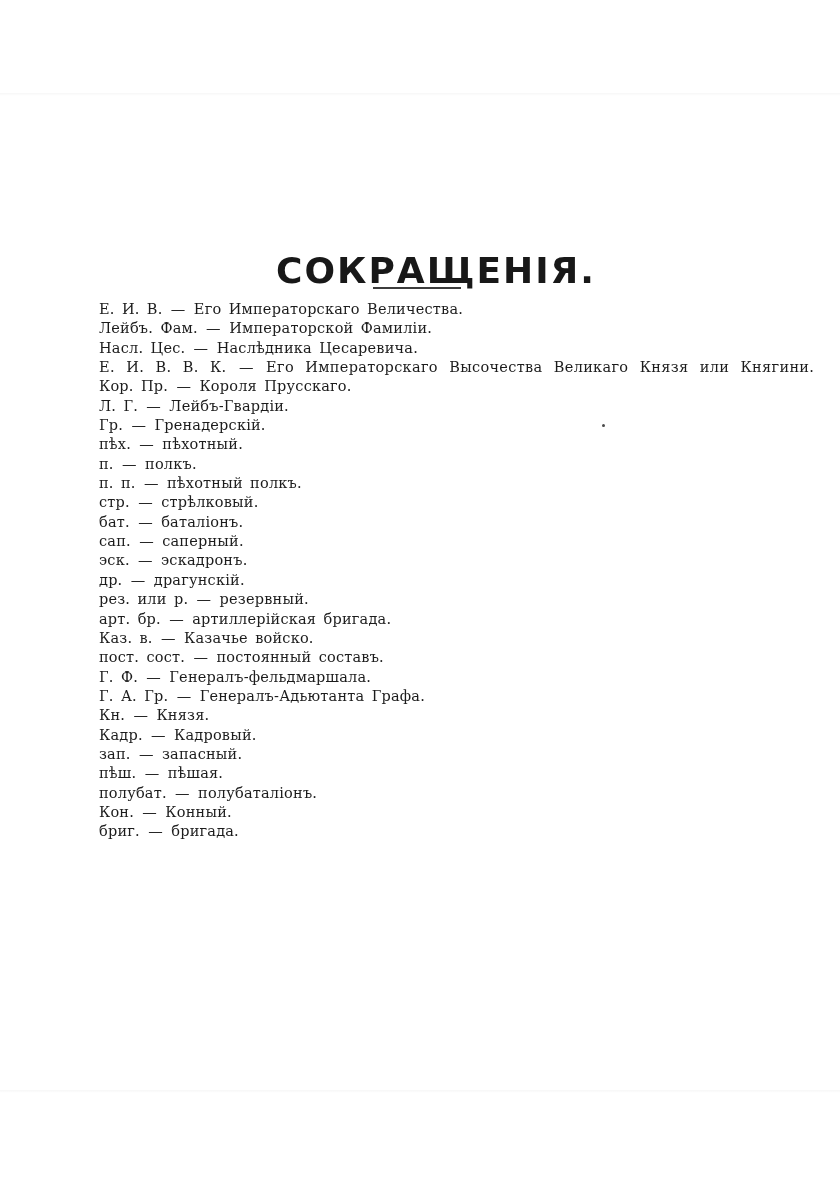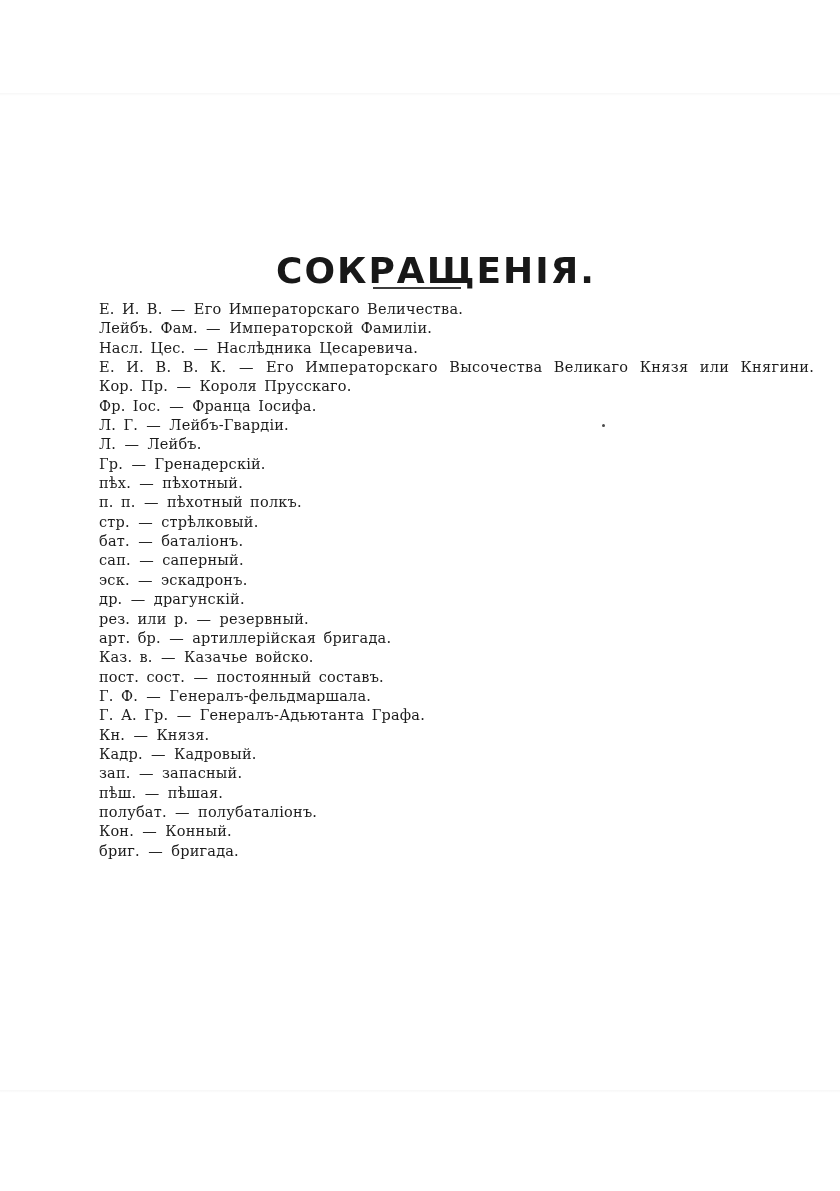--- a/index.html
+++ b/index.html
@@ -81,25 +81,24 @@
 
   <h1 class="title">СОКРАЩЕНІЯ.</h1>
   <div class="title-rule"></div>
 
   <div class="abbrev-list">
       <div class="line"><span>Е. И. В.</span> <span class="dash">—</span> <span>Его Императорскаго Величества.</span></div>
       <div class="line"><span>Лейбъ. Фам.</span> <span class="dash">—</span> <span>Императорской Фамиліи.</span></div>
       <div class="line"><span>Насл. Цес.</span> <span class="dash">—</span> <span>Наслѣдника Цесаревича.</span></div>
       <div class="line wide"><span>Е. И. В. В. К.</span> <span class="dash">—</span> <span>Его Императорскаго Высочества Великаго Князя или Княгини.</span></div>
       <div class="line"><span>Кор. Пр.</span> <span class="dash">—</span> <span>Короля Прусскаго.</span></div>
-      <div class="line"><span>Фр. Іос.</span> <span class="dash">—</span> <span>Франца Іосифа.</span></div>
       <div class="line"><span>Л. Г.</span> <span class="dash">—</span> <span>Лейбъ-Гвардіи.</span></div>
-      <div class="line"><span>Л.</span> <span class="dash">—</span> <span>Лейбъ.</span></div>
       <div class="line"><span>Гр.</span> <span class="dash">—</span> <span>Гренадерскій.</span></div>
       <div class="line"><span>пѣх.</span> <span class="dash">—</span> <span>пѣхотный.</span></div>
+      <div class="line"><span>п.</span> <span class="dash">—</span> <span>полкъ.</span></div>
       <div class="line"><span>п. п.</span> <span class="dash">—</span> <span>пѣхотный полкъ.</span></div>
       <div class="line"><span>стр.</span> <span class="dash">—</span> <span>стрѣлковый.</span></div>
       <div class="line"><span>бат.</span> <span class="dash">—</span> <span>баталіонъ.</span></div>
       <div class="line"><span>сап.</span> <span class="dash">—</span> <span>саперный.</span></div>
       <div class="line"><span>эск.</span> <span class="dash">—</span> <span>эскадронъ.</span></div>
       <div class="line"><span>др.</span> <span class="dash">—</span> <span>драгунскій.</span></div>
       <div class="line"><span>рез. или р.</span> <span class="dash">—</span> <span>резервный.</span></div>
       <div class="line"><span>арт. бр.</span> <span class="dash">—</span> <span>артиллерійская бригада.</span></div>
       <div class="line"><span>Каз. в.</span> <span class="dash">—</span> <span>Казачье войско.</span></div>
       <div class="line"><span>пост. сост.</span> <span class="dash">—</span> <span>постоянный составъ.</span></div>

